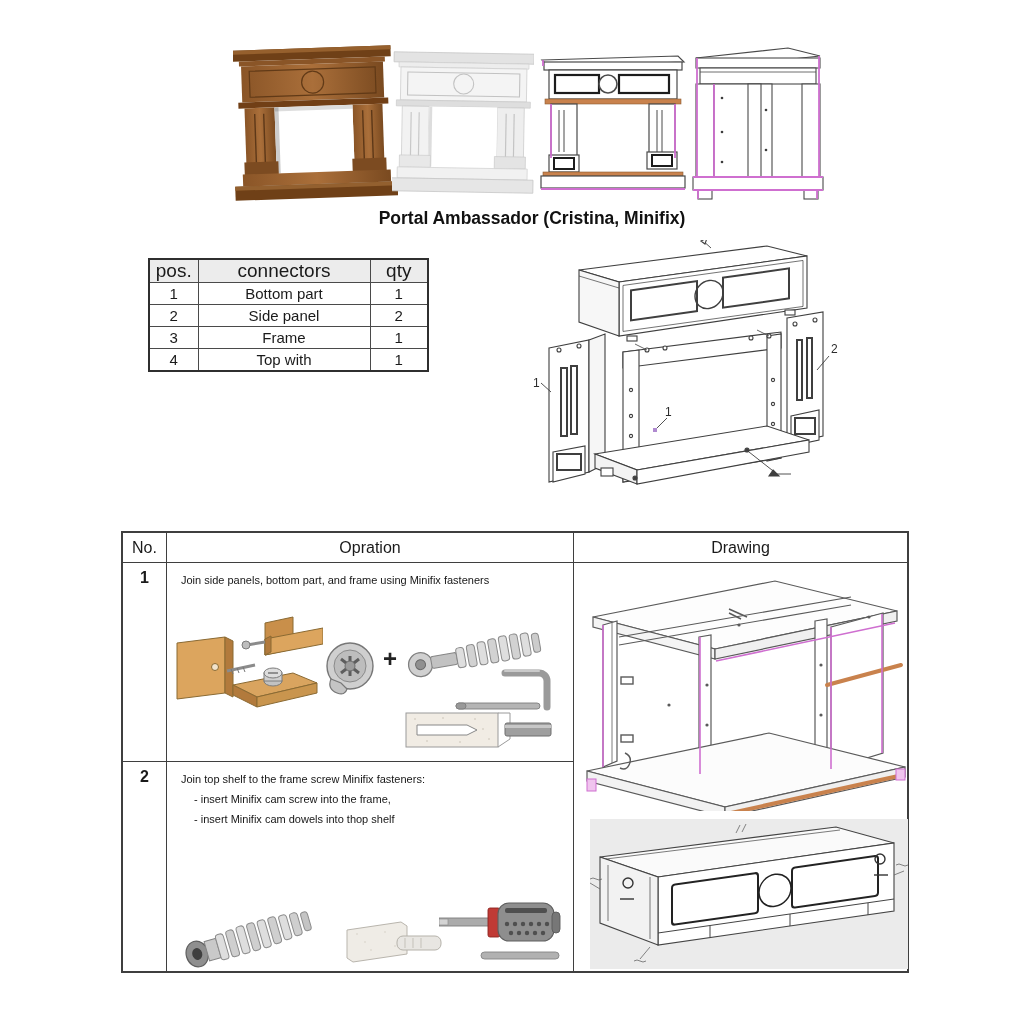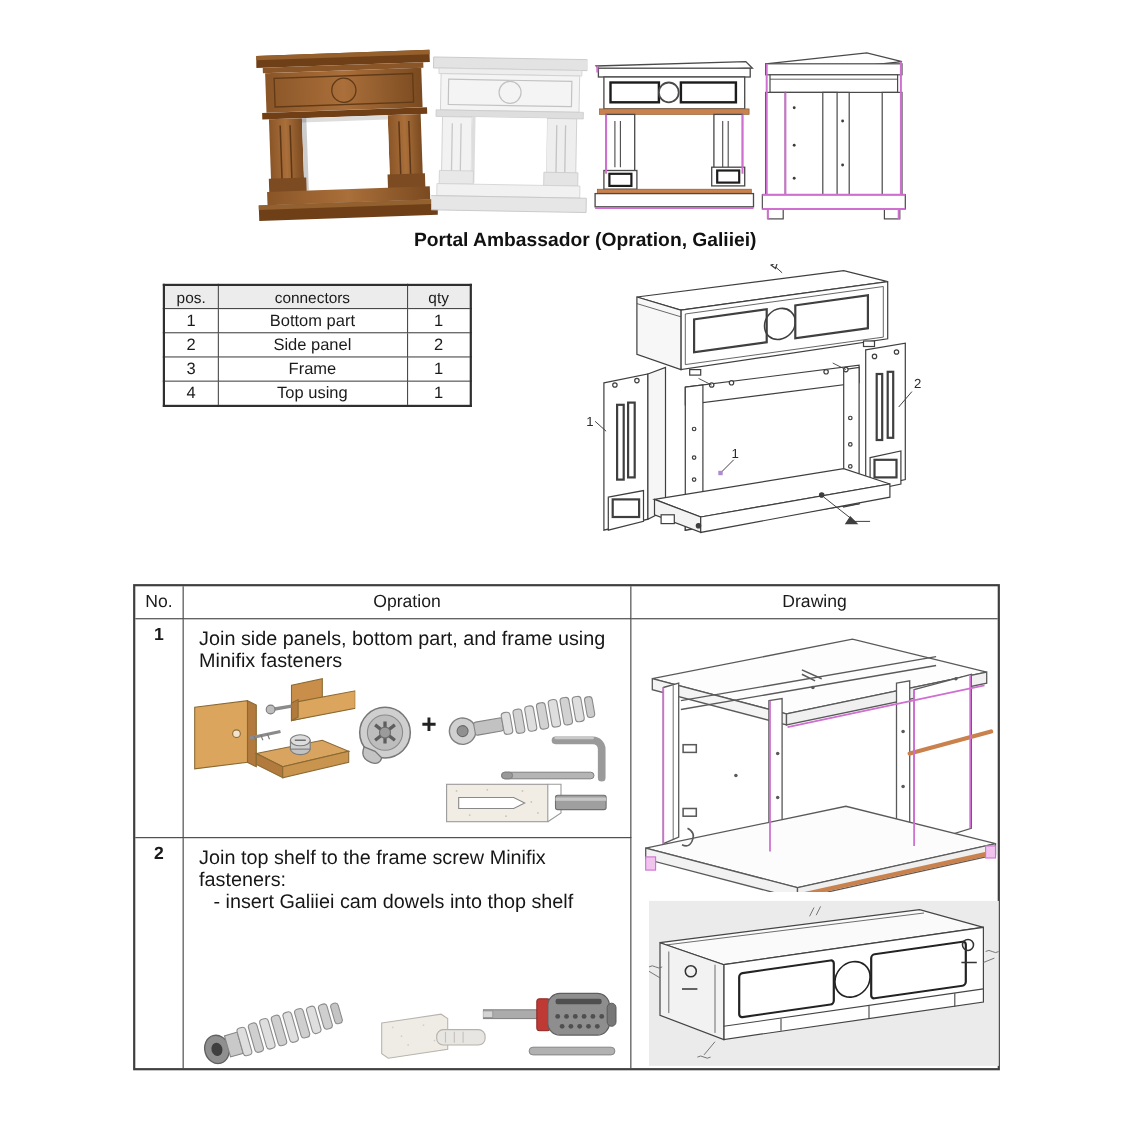--- a/index.html
+++ b/index.html
@@ -15,39 +15,39 @@
     font-size:17.5px;font-weight:bold;color:#111;
   }
 
   
   #parts-table{left:148px;top:258px;border-collapse:collapse;table-layout:fixed;}
   #parts-table td,#parts-table th{
     border:1px solid #4a4a4a;text-align:center;vertical-align:middle;
     font-weight:normal;padding:0;
   }
   #parts-table{border:2px solid #2f2f2f;}
-  #parts-table th{background:#ececec;height:20px;font-size:14px;}
+  #parts-table th{background:#ececec;height:20px;font-size:19px;}
   #parts-table td{height:21px;font-size:15px;}
   .col-pos{width:49px;} .col-desc{width:172px;} .col-qty{width:58px;}
 
   
   #ops{left:121px;top:531px;width:788px;height:442px;border:2px solid #3f3f3f;box-sizing:border-box;}
   .oh{top:0;height:30px;border-bottom:1.5px solid #3f3f3f;box-sizing:border-box;
       display:flex;align-items:center;justify-content:center;font-size:16px;}
   #oh-no{left:0;width:44px;border-right:1.5px solid #3f3f3f;}
   #oh-op{left:44px;width:407px;border-right:1.5px solid #3f3f3f;}
   #oh-draw{left:451px;width:333px;}
   .cell{box-sizing:border-box;}
   #no1{left:0;top:30px;width:44px;height:199px;border-right:1.5px solid #3f3f3f;border-bottom:1.5px solid #3f3f3f;}
   #op1{left:44px;top:30px;width:407px;height:199px;border-right:1.5px solid #3f3f3f;border-bottom:1.5px solid #3f3f3f;}
   #no2{left:0;top:229px;width:44px;height:209px;border-right:1.5px solid #3f3f3f;}
   #op2{left:44px;top:229px;width:407px;height:209px;border-right:1.5px solid #3f3f3f;}
   #draw-cell{left:451px;top:30px;width:333px;height:408px;}
   .rownum{font-size:16px;font-weight:bold;text-align:center;padding-top:6px;}
-  .optext{font-size:18px;line-height:20px;padding:7px 10px 0 14px;color:#161616;}
+  .optext{font-size:11px;line-height:20px;padding:7px 10px 0 14px;color:#161616;}
   .bullet{padding-left:26px;text-indent:-13px;}
   .plus-sign{font-size:24px;font-weight:bold;color:#222;}
 
   .drawing2-bg{background:#ebebeb;}
 </style>
 </head>
 <body>
 
 <div class="abs" style="left:233px;top:42px;width:165px;height:163px">
   <svg viewBox="0 0 165 163" width="165" height="163">
@@ -168,21 +168,21 @@
       <line x1="127" y1="10" x2="127" y2="131"></line>
       <line x1="22" y1="38" x2="22" y2="131"></line>
       <line x1="1" y1="131" x2="131" y2="131"></line>
       <line x1="1" y1="144" x2="131" y2="144"></line>
       <line x1="6" y1="144" x2="6" y2="153"></line>
       <line x1="125" y1="144" x2="125" y2="153"></line>
     </g>
   </svg>
 </div>
 
-<div class="abs" id="title">Portal Ambassador (Opration, Galiiei)</div>
+<div class="abs" id="title">Portal Ambassador (Cristina, Minifix)</div>
 
 <table id="parts-table" class="abs">
   <colgroup>
       <col class="col-pos">
       <col class="col-desc">
       <col class="col-qty">
     </colgroup>
   <tbody>
       <tr>
     <th>pos.</th>
@@ -199,21 +199,21 @@
     <td>Side panel</td>
     <td>2</td>
   </tr>
   <tr>
     <td>3</td>
     <td>Frame</td>
     <td>1</td>
   </tr>
   <tr>
     <td>4</td>
-    <td>Top using</td>
+    <td>Top with</td>
     <td>1</td>
   </tr>
 </tbody>
   </table>
 
 <div class="abs" style="left:515px;top:240px;width:410px;height:268px">
   <svg viewBox="0 0 410 268" width="410" height="268">
     <g fill="#ffffff" stroke="#3f3f3f" stroke-width="1.1">
 
       <polygon points="64,30 252,6 292,16 104,42"></polygon>
@@ -388,21 +388,22 @@
         <rect x="100" y="16" width="46" height="3" fill="#c7c7c7"></rect>
       </svg>
     </div>
   </div>
 
   <div class="abs cell rownum" id="no2">2</div>
 
   <div class="abs cell" id="op2">
     <div class="optext">
       <div>Join top shelf to the frame screw Minifix fasteners:</div>
-      <div class="bullet">- insert Galiiei cam dowels into thop shelf</div>
+      <div class="bullet">- insert Minifix cam screw into the frame,</div>
+      <div class="bullet">- insert Minifix cam dowels into thop shelf</div>
     </div>
 
     <div class="abs" style="left:10px;top:132px;width:150px;height:74px">
       <svg viewBox="0 0 150 74" width="150" height="74">
         <g transform="rotate(-16 75 37)">
           <ellipse cx="16" cy="44" rx="11" ry="13" fill="#8f8f8f" stroke="#5f5f5f" stroke-width="1.2"></ellipse>
           <ellipse cx="16" cy="44" rx="5" ry="6" fill="#3f3f3f"></ellipse>
           <rect x="26" y="34" width="12" height="20" fill="#c9c9c9" stroke="#848484"></rect>
           <rect x="38" y="31" width="8" height="26" rx="3" fill="#dedede" stroke="#8c8c8c"></rect>
           <rect x="49" y="30" width="8" height="27" rx="3" fill="#cfcfcf" stroke="#8c8c8c"></rect>

